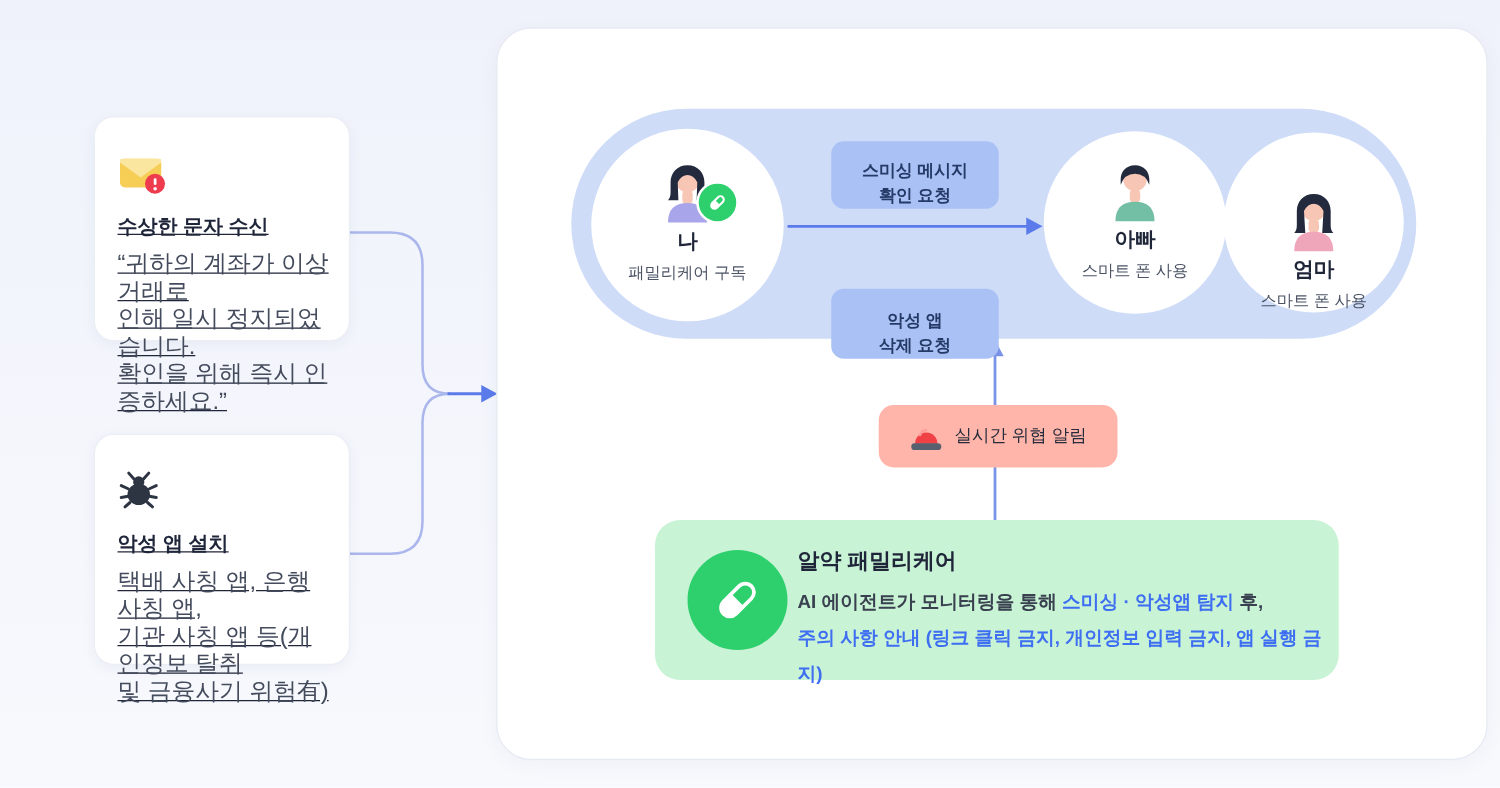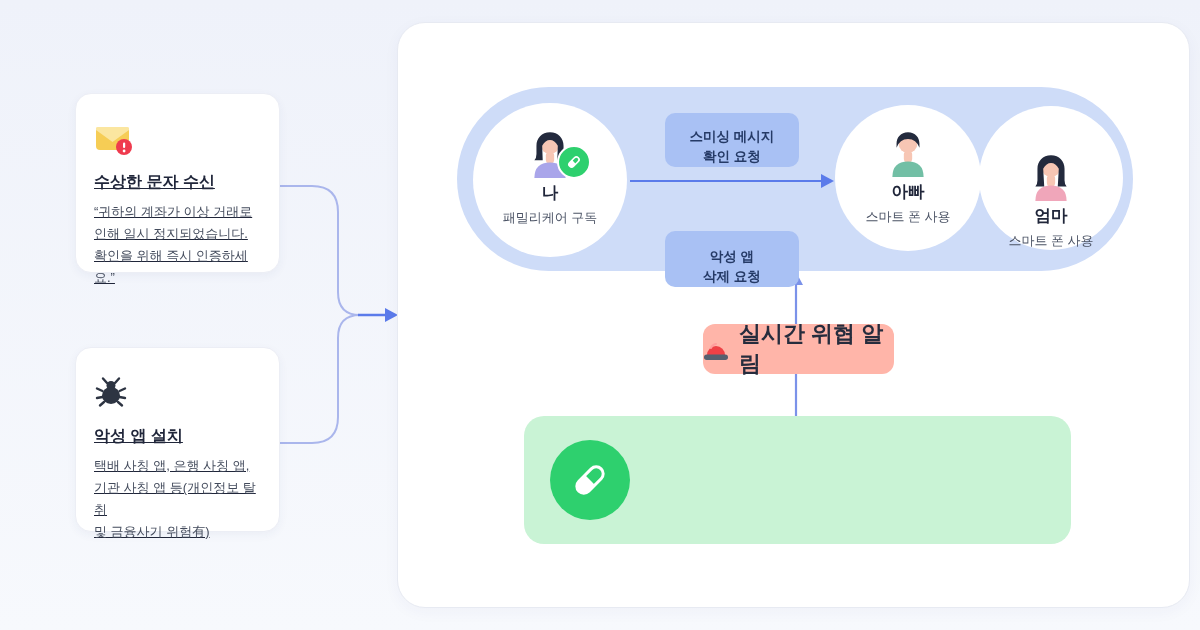--- a/index.html
+++ b/index.html
@@ -13,21 +13,21 @@
   
   .card{
     position:absolute;left:75px;width:205px;box-sizing:border-box;
     background:var(--card_bg);border:1px solid var(--card_border);
     border-radius:16px;padding:28px 16px 22px 18px;
     box-shadow:0 3px 10px rgba(40,55,120,.05);
     text-decoration:underline;
   }
   .card .icon-wrap{height:36px;margin-bottom:14px;}
   .card h3{margin:0 0 9px 0;font-size:16px;line-height:20px;font-weight:700;color:var(--text_dark);}
-  .card p{margin:0;font-size:13px;line-height:22px;color:var(--text_body);}
+  .card p{margin:0;font-size:19px;line-height:22px;color:var(--text_body);}
   
   .panel{
     position:absolute;left:397px;top:22px;width:793px;height:586px;box-sizing:border-box;
     background:var(--panel_bg);border:1px solid var(--panel_border);border-radius:28px;
     box-shadow:0 4px 16px rgba(40,55,120,.04);
   }
   .pill{
     position:absolute;left:59px;top:64px;width:676px;height:184px;
     background:var(--pill_bg);border-radius:92px;
   }
@@ -53,21 +53,21 @@
     font-size:13.5px;font-weight:700;line-height:20px;text-align:center;
     display:flex;flex-direction:column;justify-content:flex-end;
   }
   .req-1{top:90px;height:54px;}
   .req-2{top:176px;height:56px;margin-top:32px;}
   .alert-badge{
     position:absolute;left:305px;top:301px;width:191px;height:50px;box-sizing:border-box;
     background:var(--alert_bg);border-radius:12px;
     display:flex;align-items:center;justify-content:center;gap:10px;
   }
-  .alert-badge .lbl{font-size:22px;font-weight:700;color:var(--alert_text);}
+  .alert-badge .lbl{font-size:14px;font-weight:400;color:var(--alert_text);}
   .service{
     position:absolute;left:126px;top:393px;width:547px;height:128px;box-sizing:border-box;
     background:var(--green_bg);border-radius:20px;
   }
   .service .big-circle{
     position:absolute;left:26px;top:24px;width:80px;height:80px;border-radius:50%;
     background:var(--green_circle);display:flex;align-items:center;justify-content:center;
   }
   .service .txt{position:absolute;left:114px;top:20px;width:420px;}
   .service .txt h4{margin:0 0 7px 0;font-size:17.5px;font-weight:800;color:var(--text_dark);}
@@ -209,15 +209,20 @@
 
   <div class="service">
     <div class="big-circle">
       <svg width="42" height="42" viewBox="0 0 48 48">
         <g transform="rotate(45 24 24)">
           <rect x="16" y="6" width="16" height="36" rx="8" fill="none" stroke="#ffffff" stroke-width="3.4"></rect>
           <path d="M16,24 H32 V34 A8,8 0 0 1 16,34 Z" fill="#ffffff"></path>
         </g>
       </svg>
     </div>
+    <div class="txt">
+      <h4>알약 패밀리케어</h4>
+      <div class="ln"><span>AI 에이전트가 모니터링을 통해 </span><span class="hl">스미싱 · 악성앱 탐지</span><span class="bold"> 후,</span></div>
+      <div class="ln hl">주의 사항 안내 (링크 클릭 금지, 개인정보 입력 금지, 앱 실행 금지)</div>
+    </div>
   </div>
 
 </div>
 
 </body></html>

